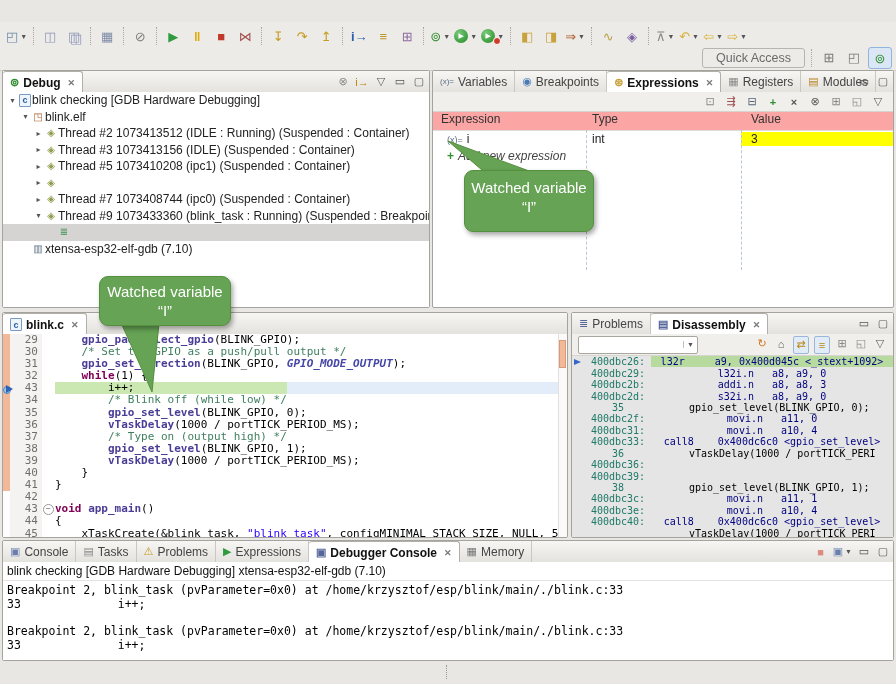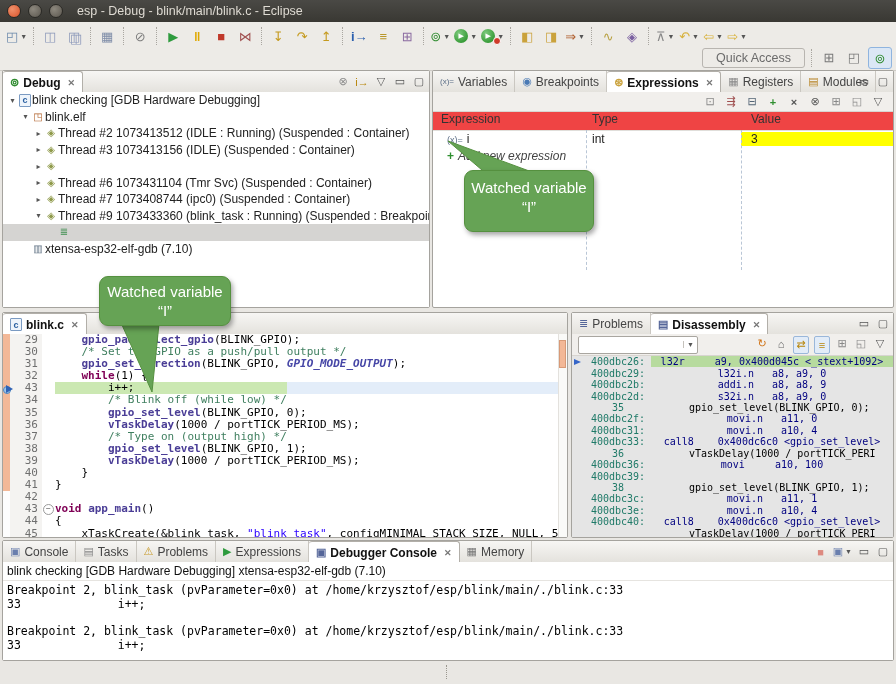--- a/index.html
+++ b/index.html
@@ -49,21 +49,21 @@
   
   .tree{position:absolute;left:0;top:21px;right:0;bottom:0;overflow:hidden;background:#fff;}
   .trow{height:16.5px;display:flex;align-items:center;font-size:12px;white-space:nowrap;}
   .trow.sel{background:#d5d4d2;}
   .caret{width:11px;font-size:8px;color:#555;text-align:center;flex:0 0 11px;}
   .nicon{width:14px;flex:0 0 14px;text-align:center;font-size:10px;line-height:1;}
   
   .wtoolbar{position:absolute;left:0;top:21px;right:0;height:20px;background:#f1efec;border-bottom:1px solid #d8d5d0;
     display:flex;align-items:center;justify-content:flex-end;gap:7px;padding-right:8px;box-sizing:border-box;}
   .wtbtn{font-size:11px;display:flex;align-items:center;justify-content:center;min-width:14px;}
-  .whead{position:absolute;left:0;top:41px;right:0;height:18px;background:#ef4444;border-bottom:1px solid #e0deda;
+  .whead{position:absolute;left:0;top:41px;right:0;height:18px;background:#fca5a5;border-bottom:1px solid #e0deda;
     display:flex;font-size:12px;color:#333;}
   .wcol1{width:153px;padding-left:8px;box-sizing:border-box;}
   .wcol2{width:155px;padding-left:6px;box-sizing:border-box;}
   .wcol3{flex:1;padding-left:10px;box-sizing:border-box;}
   .wbody{position:absolute;left:0;top:59px;right:0;bottom:0;}
   .wrow{height:17px;display:flex;align-items:center;font-size:12px;}
   .vsep{position:absolute;top:0;width:0;height:140px;border-left:1px dashed #b9c6d6;}
   .yellow{background:#ffff00;}
   .varicon{color:#5a6d86;font-size:9px;margin:0 4px 0 6px;}
   .addplus{color:#2f8f2f;font-weight:bold;font-size:12px;margin:0 4px 0 6px;}
@@ -119,26 +119,20 @@
   
   .callout{position:absolute;background:#66a355;border:1px solid #55903f;border-radius:9px;color:#fff;
     font-size:15px;line-height:19px;text-align:center;padding:7px 6px;box-shadow:2px 3px 5px rgba(0,0,0,.35);z-index:51;box-sizing:border-box;}
   #tails{position:absolute;left:0;top:0;width:896px;height:684px;pointer-events:none;z-index:50;}
 </style>
 </head>
 <body>
 
 <div id="app">
 
-  <div class="titlebar">
-    <span class="winbtn close"></span>
-    <span class="winbtn min"></span>
-    <span class="winbtn max"></span>
-    <span class="wtitle">esp - Debug - blink/main/blink.c - Eclipse</span>
-  </div>
 
   <div class="maintb">
     <div class="tbrow" id="tbrow">
         <span class="tbtn">
           <span class="tglyph" style="color: rgb(106, 136, 170);">◰</span>
           <span class="dd">▼</span>
         </span>
         <span class="tsep"></span>
         <span class="tbtn">
           <span class="tglyph" style="color: rgb(138, 151, 184);">◫</span>
@@ -286,25 +280,25 @@
           <span>Thread #2 1073413512 (IDLE : Running) (Suspended : Container)</span>
         </div>
         <div class="trow" style="padding-left: 30px;">
           <span class="caret">▸</span>
           <span class="nicon" style="color: rgb(143, 154, 74);">◈</span>
           <span>Thread #3 1073413156 (IDLE) (Suspended : Container)</span>
         </div>
         <div class="trow" style="padding-left: 30px;">
           <span class="caret">▸</span>
           <span class="nicon" style="color: rgb(143, 154, 74);">◈</span>
+          <span>Thread #5 1073410208 (ipc1) (Suspended : Container)</span>
         </div>
         <div class="trow" style="padding-left: 30px;">
           <span class="caret">▸</span>
           <span class="nicon" style="color: rgb(143, 154, 74);">◈</span>
-          <span>Thread #6 1073431104 (Tmr Svc) (Suspended : Container)</span>
         </div>
         <div class="trow" style="padding-left: 30px;">
           <span class="caret">▸</span>
           <span class="nicon" style="color: rgb(143, 154, 74);">◈</span>
           <span>Thread #7 1073408744 (ipc0) (Suspended : Container)</span>
         </div>
         <div class="trow" style="padding-left: 30px;">
           <span class="caret">▾</span>
           <span class="nicon" style="color: rgb(143, 154, 74);">◈</span>
           <span>Thread #9 1073433360 (blink_task : Running) (Suspended : Breakpoint)</span>
@@ -526,28 +520,28 @@
           <span class="ptool pressed" style="color: rgb(184, 134, 11);">⇄</span>
           <span class="ptool pressed" style="color: rgb(184, 134, 11);">≡</span>
           <span class="ptool" style="color: rgb(136, 136, 136);">⊞</span>
           <span class="ptool" style="color: rgb(136, 136, 136);">◱</span>
           <span class="ptool" style="color: rgb(85, 85, 85);">▽</span>
         </span>
     </div>
     <div class="dbody" id="disasmBody">
         <div class="drow hl"><span class="dptr on"></span><span class="daddr">400dbc26:</span><span class="drest">l32r     a9, 0x400d045c &lt;_stext+1092&gt;</span></div>
         <div class="drow"><span class="dptr"></span><span class="daddr">400dbc29:</span><span class="drest">l32i.n   a8, a9, 0</span></div>
-        <div class="drow"><span class="dptr"></span><span class="daddr">400dbc2b:</span><span class="drest">addi.n   a8, a8, 9</span></div>
+        <div class="drow"><span class="dptr"></span><span class="daddr">400dbc2b:</span><span class="drest">addi.n   a8, a8, 3</span></div>
         <div class="drow"><span class="dptr"></span><span class="daddr">400dbc2d:</span><span class="drest">s32i.n   a8, a9, 0</span></div>
         <div class="drow"><span class="dptr"></span><span class="dsrcnum">35</span><span class="dsrctext">gpio_set_level(BLINK_GPIO, 0);</span></div>
         <div class="drow"><span class="dptr"></span><span class="daddr">400dbc2f:</span><span class="drest">movi.n   a11, 0</span></div>
         <div class="drow"><span class="dptr"></span><span class="daddr">400dbc31:</span><span class="drest">movi.n   a10, 4</span></div>
         <div class="drow"><span class="dptr"></span><span class="daddr">400dbc33:</span><span class="drest">call8    0x400dc6c0 &lt;gpio_set_level&gt;</span></div>
         <div class="drow"><span class="dptr"></span><span class="dsrcnum">36</span><span class="dsrctext">vTaskDelay(1000 / portTICK_PERI</span></div>
-        <div class="drow"><span class="dptr"></span><span class="daddr">400dbc36:</span><span class="drest">movi     a10, 100</span></div>
+        <div class="drow"><span class="dptr"></span><span class="daddr">400dbc36:</span></div>
         <div class="drow"><span class="dptr"></span><span class="daddr">400dbc39:</span></div>
         <div class="drow"><span class="dptr"></span><span class="dsrcnum">38</span><span class="dsrctext">gpio_set_level(BLINK_GPIO, 1);</span></div>
         <div class="drow"><span class="dptr"></span><span class="daddr">400dbc3c:</span><span class="drest">movi.n   a11, 1</span></div>
         <div class="drow"><span class="dptr"></span><span class="daddr">400dbc3e:</span><span class="drest">movi.n   a10, 4</span></div>
         <div class="drow"><span class="dptr"></span><span class="daddr">400dbc40:</span><span class="drest">call8    0x400dc6c0 &lt;gpio_set_level&gt;</span></div>
         <div class="drow"><span class="dptr"></span><span class="dsrcnum"></span><span class="dsrctext">vTaskDelay(1000 / portTICK_PERI</span></div>
       </div>
   </div>
 
   <div class="panel" style="left:2px;top:540px;width:892px;height:121px;">

